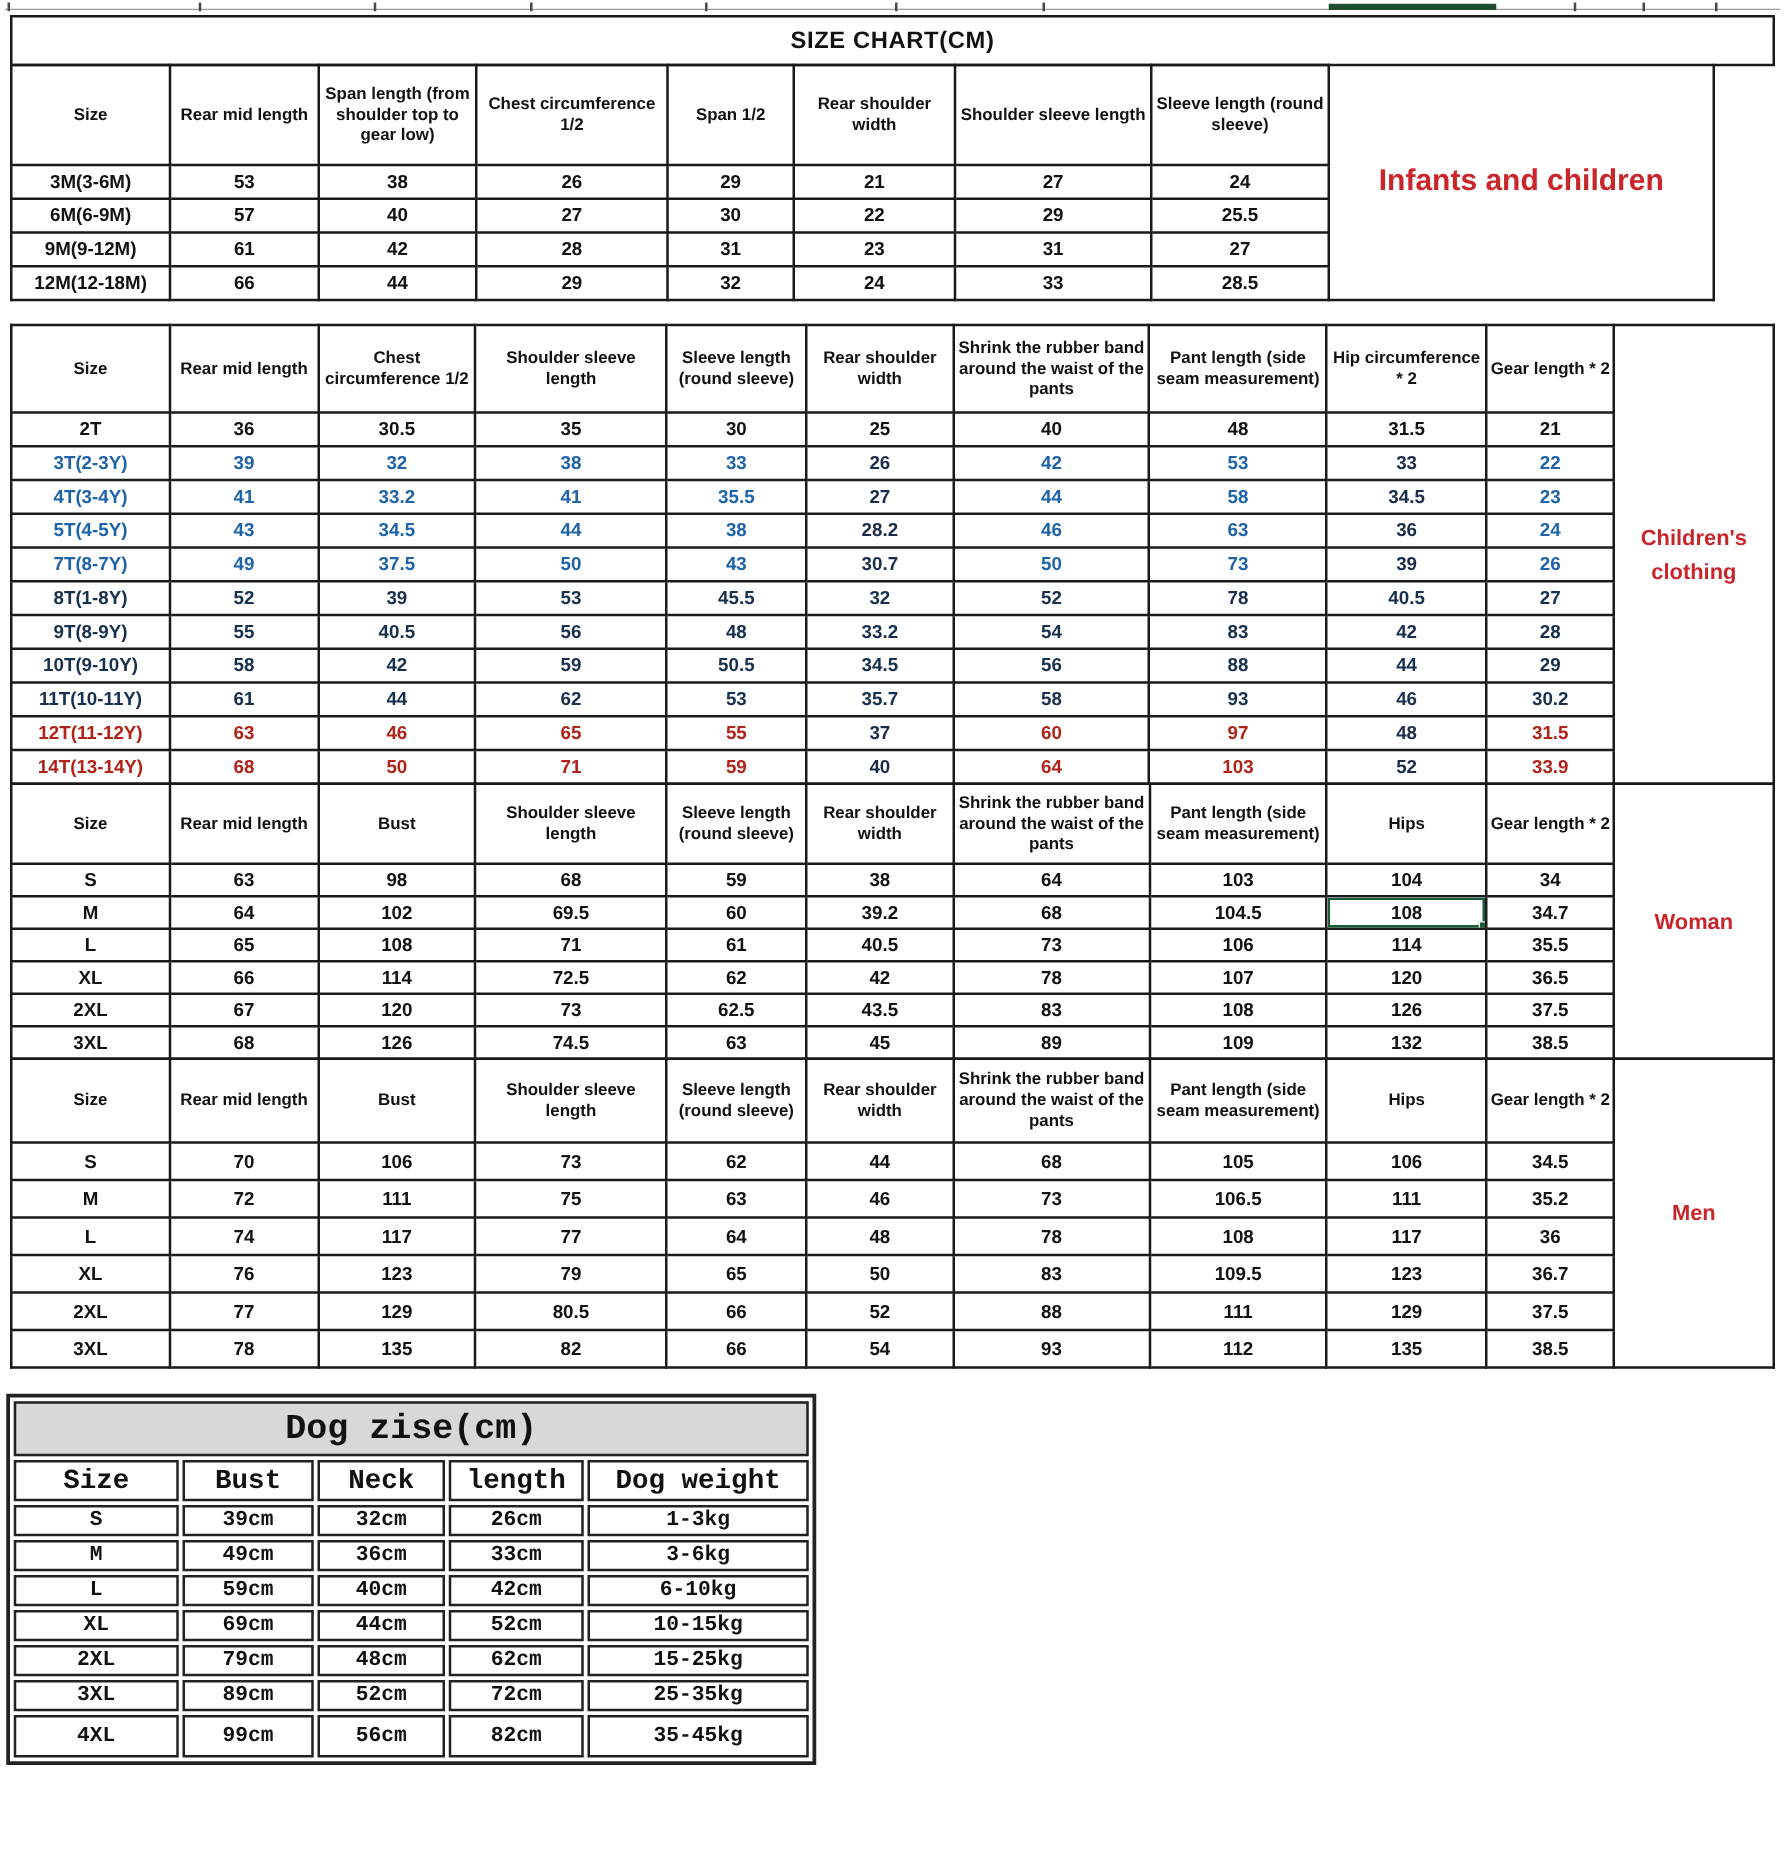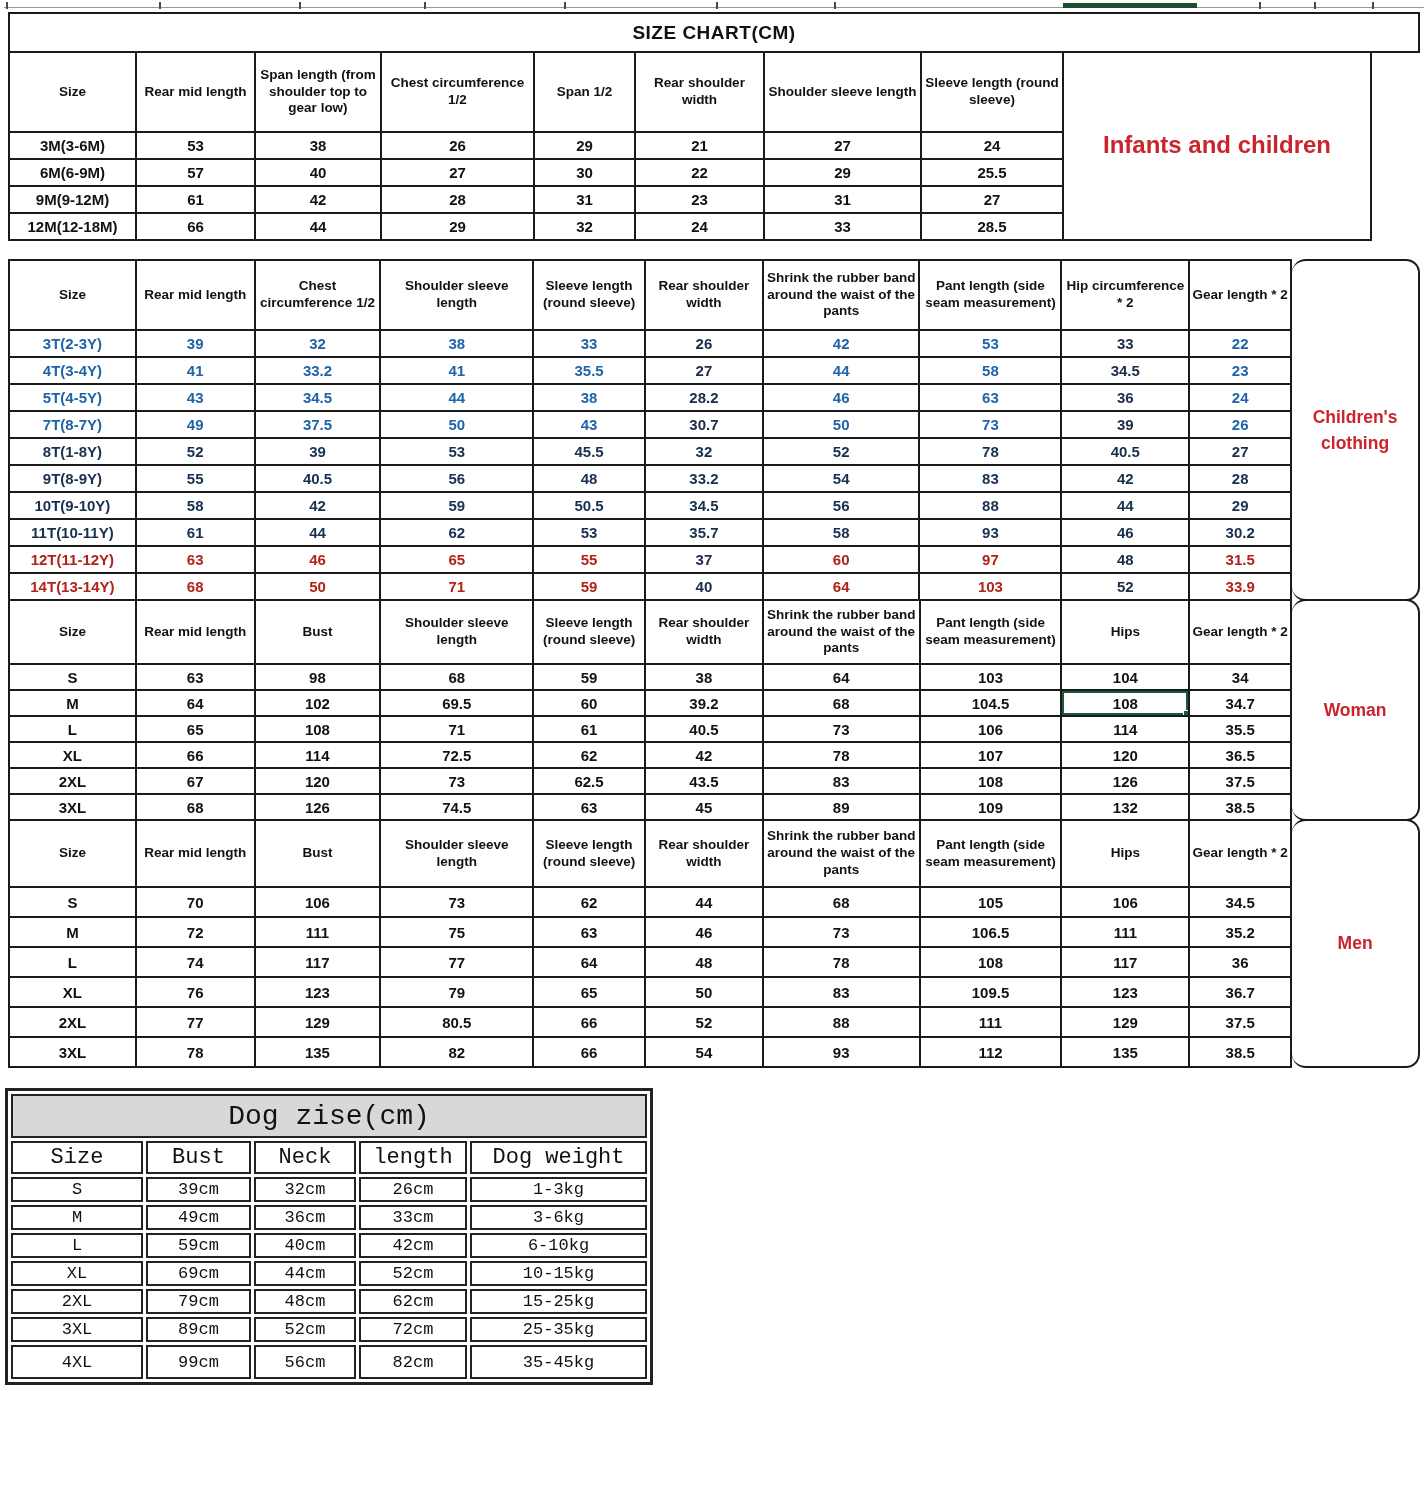--- a/index.html
+++ b/index.html
@@ -33,40 +33,40 @@
   .t-children td{font-size:14.5px;}
   .t-woman thead tr{height:64px;}
   .t-woman tbody tr{height:26px;}
   .t-men thead tr{height:67px;}
   .t-men tbody tr{height:30px;}
 
   .label-box{box-sizing:border-box;border:2px solid #1a1a1a;border-left:none;
     display:flex;align-items:center;justify-content:center;text-align:center;
     color:#c9252b;font-weight:700;}
   .label-infants{width:308px;font-size:24px;border-top:none;text-align:right;}
-  .label-narrow{width:128px;font-size:17.5px;line-height:1.5;padding:0 6px;border-radius:14px;}
+  .label-narrow{width:128px;font-size:17.5px;line-height:1.5;padding:0 6px;}
 
   
   .c-blue{color:#1f63a8 !important;}
   .c-navy{color:#17304f !important;}
   .c-red{color:#b02318 !important;}
   .c-black{color:#121212 !important;}
   .c-dark{color:#1b2b4a !important;}
 
   
   td.sel{position:relative;box-shadow:inset 0 0 0 2px #1a5c38;}
   td.sel .fill-handle{position:absolute;right:-3px;bottom:-3px;width:6px;height:6px;
     background:#1a5c38;border:1px solid #fff;}
 
   
   .dog-section{margin-top:20px;margin-left:-3px;}
   table.dog{border-collapse:separate;border-spacing:3px;border:3px solid #222;
     table-layout:fixed;background:#fff;font-family:"Liberation Mono",monospace;}
   table.dog td,table.dog th{border:2px solid #222;text-align:center;vertical-align:middle;
-    font-weight:400;color:#111;overflow:hidden;}
+    font-weight:700;color:#111;overflow:hidden;}
   table.dog .dog-title-cell{height:38px;background:#d8d8d8;font-size:28px;}
   table.dog thead th{height:27px;font-size:22px;}
   table.dog tbody tr{height:22px;}
   table.dog tbody td{font-size:17px;}
   table.dog tbody tr.tall{height:34px;}
 </style>
 </head>
 <body>
 
 <div class="page">
@@ -183,20 +183,32 @@
             <th>Sleeve length (round sleeve)</th>
             <th>Rear shoulder width</th>
             <th>Shrink the rubber band around the waist of the pants</th>
             <th>Pant length (side seam measurement)</th>
             <th>Hip circumference * 2</th>
             <th>Gear length * 2</th>
           </tr>
         </thead>
         <tbody>
           <tr>
+            <td class="c-black">2T</td>
+            <td class="c-black">36</td>
+            <td class="c-black">30.5</td>
+            <td class="c-black">35</td>
+            <td class="c-black">30</td>
+            <td class="c-black">25</td>
+            <td class="c-black">40</td>
+            <td class="c-black">48</td>
+            <td class="c-black">31.5</td>
+            <td class="c-black">21</td>
+          </tr>
+          <tr>
             <td class="c-blue">3T(2-3Y)</td>
             <td class="c-blue">39</td>
             <td class="c-blue">32</td>
             <td class="c-blue">38</td>
             <td class="c-blue">33</td>
             <td class="c-dark">26</td>
             <td class="c-blue">42</td>
             <td class="c-blue">53</td>
             <td class="c-dark">33</td>
             <td class="c-blue">22</td>

